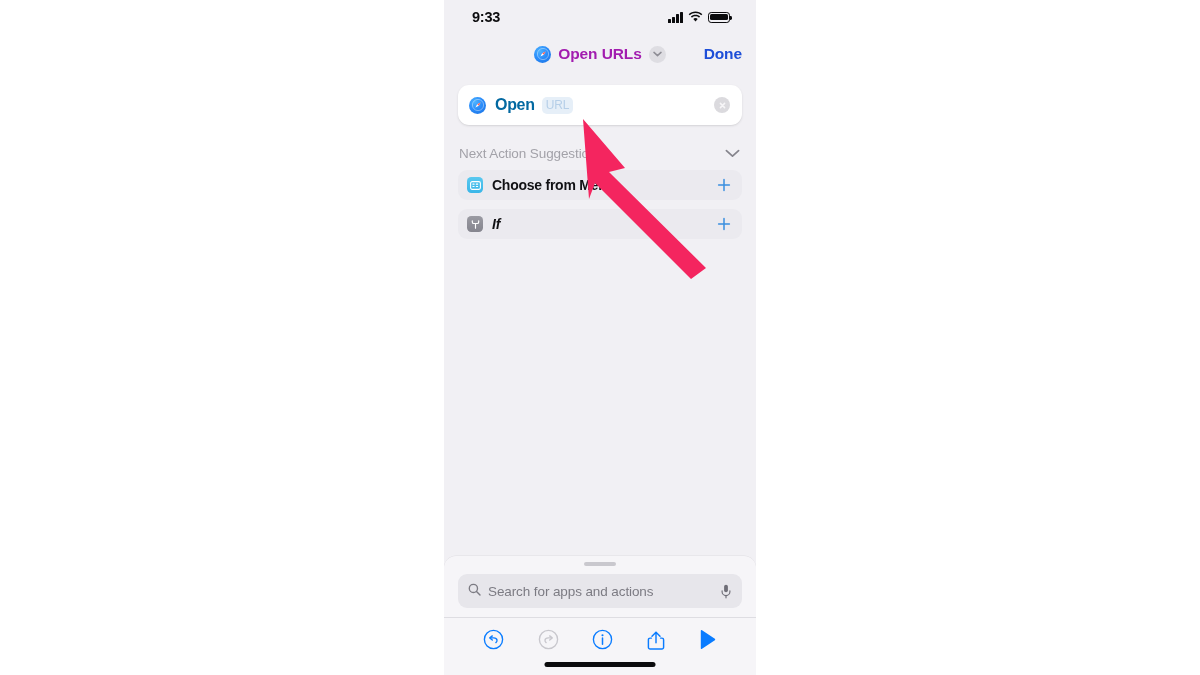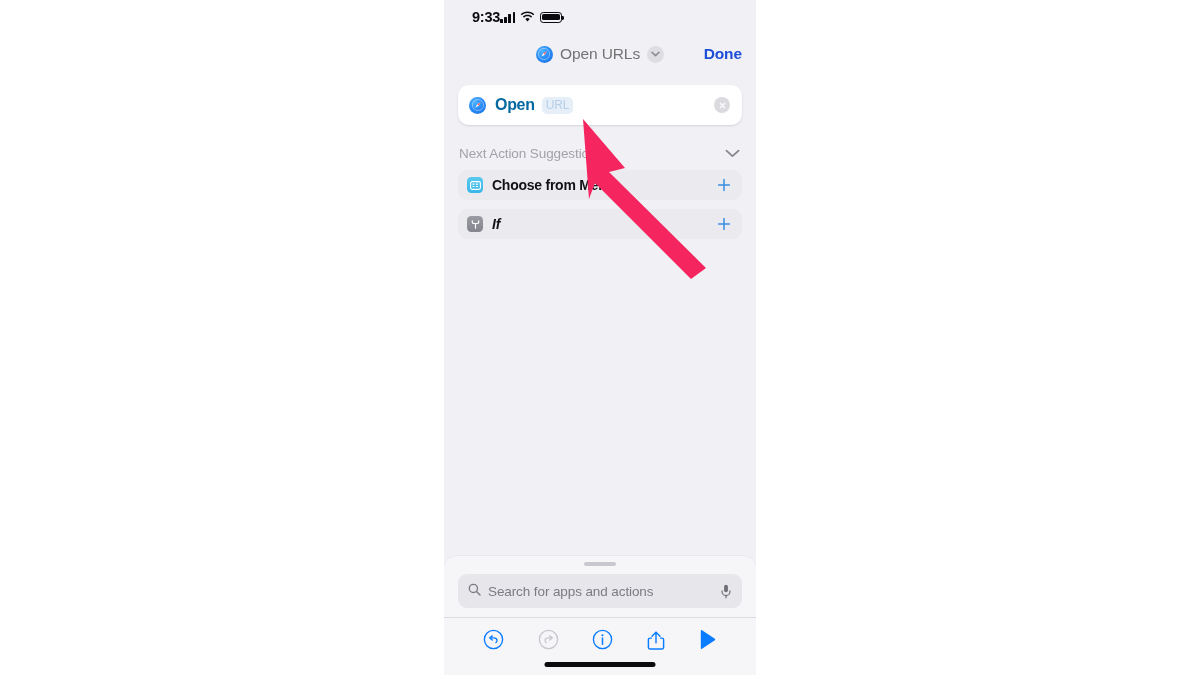--- a/index.html
+++ b/index.html
@@ -29,20 +29,21 @@
     background: #f1f0f4;
     overflow: hidden;
   }
 
   
   .status-bar {
     position: relative;
     height: 34px;
     display: flex;
     align-items: center;
+    justify-content: space-between;
     padding: 0 26px 0 28px;
     background: #f1f0f4;
   }
   .status-time {
     font-size: 14.5px;
     font-weight: bold;
     color: #0b0b0d;
     letter-spacing: -0.2px;
   }
   .status-icons {
@@ -78,22 +79,22 @@
     justify-content: center;
     background: #f1f0f4;
   }
   .nav-title-group {
     display: flex;
     align-items: center;
     gap: 7px;
   }
   .nav-title {
     font-size: 15.5px;
-    color: #737373;
-    font-weight: normal;
+    color: #a21caf;
+    font-weight: bold;
     letter-spacing: -0.1px;
   }
   .nav-chevron-btn {
     width: 17px; height: 17px;
     border-radius: 50%;
     background: #dedde2;
     display: flex; align-items: center; justify-content: center;
   }
   .nav-chevron-btn svg { display: block; }
   .nav-done {

